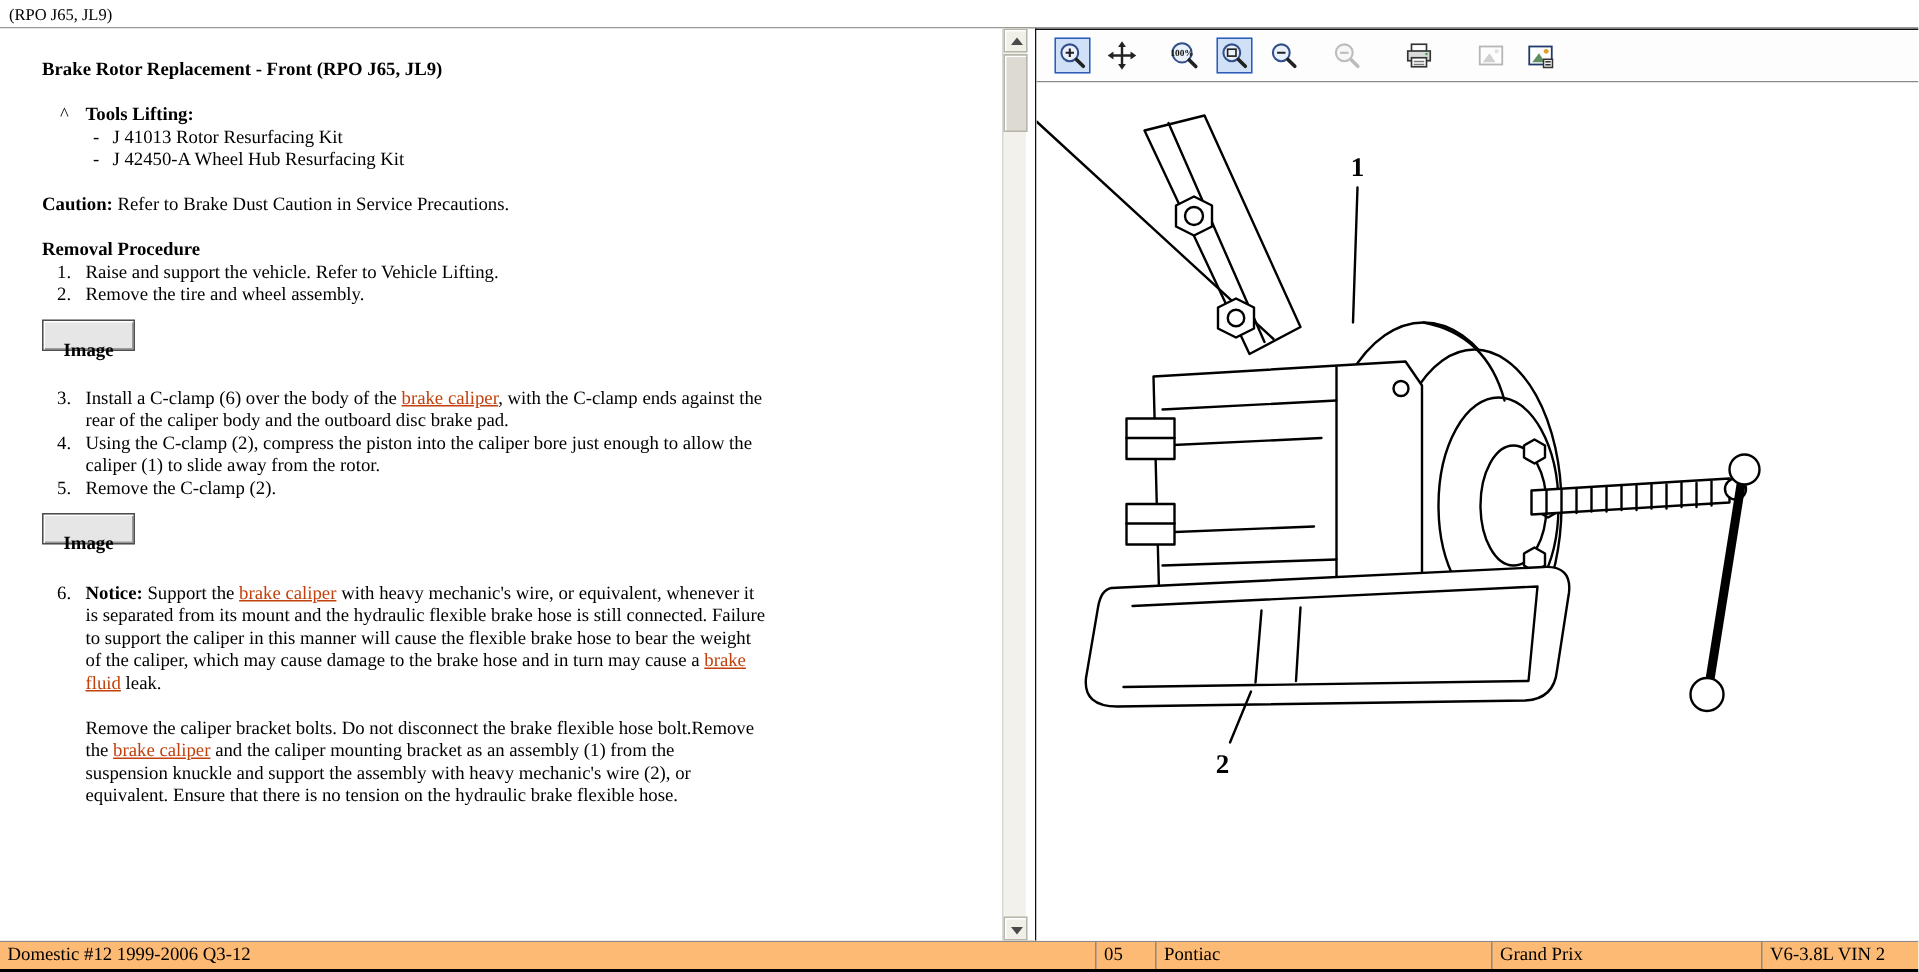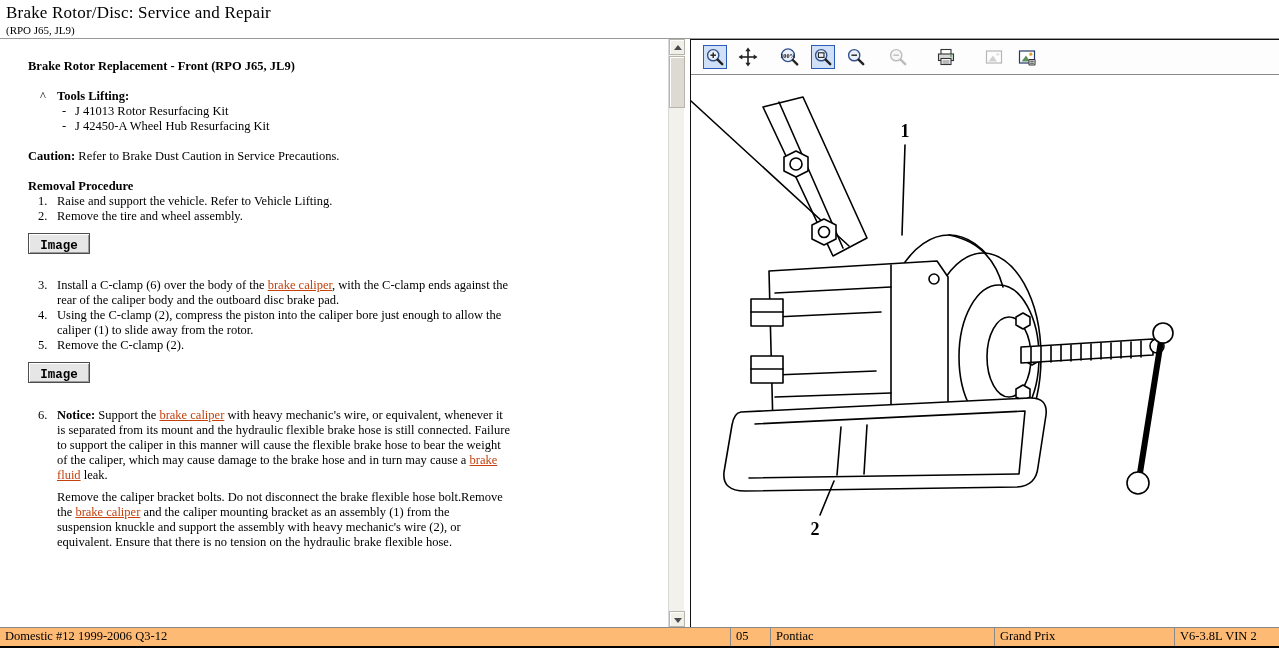--- a/index.html
+++ b/index.html
@@ -32,30 +32,30 @@
   .caution-label { font-weight:bold; }
   .section-heading { font-weight:bold; margin-top:15px; }
 
   .step { display:flex; margin-top:0; }
   .steps-block { margin-top:0; }
   .step-num { width:19px; margin-left:10px; flex:none; }
   .step-text { width:455px; }
 
   .image-btn {
     display:inline-block; margin:9px 0 10px 0;
-    min-width:62px; height:21px; padding:5px 10px 0 10px;
+    min-width:62px; height:21px; padding:12px 10px 0 10px;
     background:#e6e6e6; border:1px solid #4d4d4d;
     box-shadow: inset 1px 1px 0 #ffffff, inset -1px -1px 0 #9a9a9a;
-    font-family:Liberation Mono, monospace; font-weight:bold; font-size:12.5px;
+    font-family:Liberation Serif, serif; font-weight:bold; font-size:12.5px;
     text-align:center; cursor:pointer;
   }
 
   a.doclink { color:#c2410c; text-decoration:underline; cursor:pointer; }
   .notice-label { font-weight:bold; }
-  .para { margin-left:29px; margin-top:7px; width:447px; }
+  .para { margin-left:29px; margin-top:15px; width:447px; }
 
   
   .scrollbar { position:absolute; right:0; top:0; bottom:0; width:16px; background:#f2f1ec; border-left:1px solid #d8d8d8; }
   .scroll-btn { position:absolute; left:0; width:16px; height:16px; background:#f0efe8; border:1px solid #b7b5aa;
     box-shadow: inset 1px 1px 0 #ffffff; }
   .scroll-btn.up { top:0; }
   .scroll-btn.down { bottom:0; }
   .tri { position:absolute; left:4px; width:0; height:0; border-left:4px solid transparent; border-right:4px solid transparent; }
   .tri-up { top:5px; border-bottom:5px solid #4a4a4a; }
   .tri-down { top:6px; border-top:5px solid #4a4a4a; }
@@ -86,21 +86,20 @@
   .window-edge { height:2px; background:#000; }
 
   svg text { font-family:"Liberation Serif", serif; }
 </style>
 </head>
 <body>
 
 <div class="app">
 
   <div class="header">
-    <div class="title">Brake Rotor/Disc:  Service and Repair</div>
     <div class="subtitle">(RPO J65, JL9)</div>
   </div>
 
   <div class="content">
 
     <div class="left-panel">
       <div class="doc">
 
         <div class="doc-heading">Brake Rotor Replacement - Front (RPO J65, JL9)</div>
 

